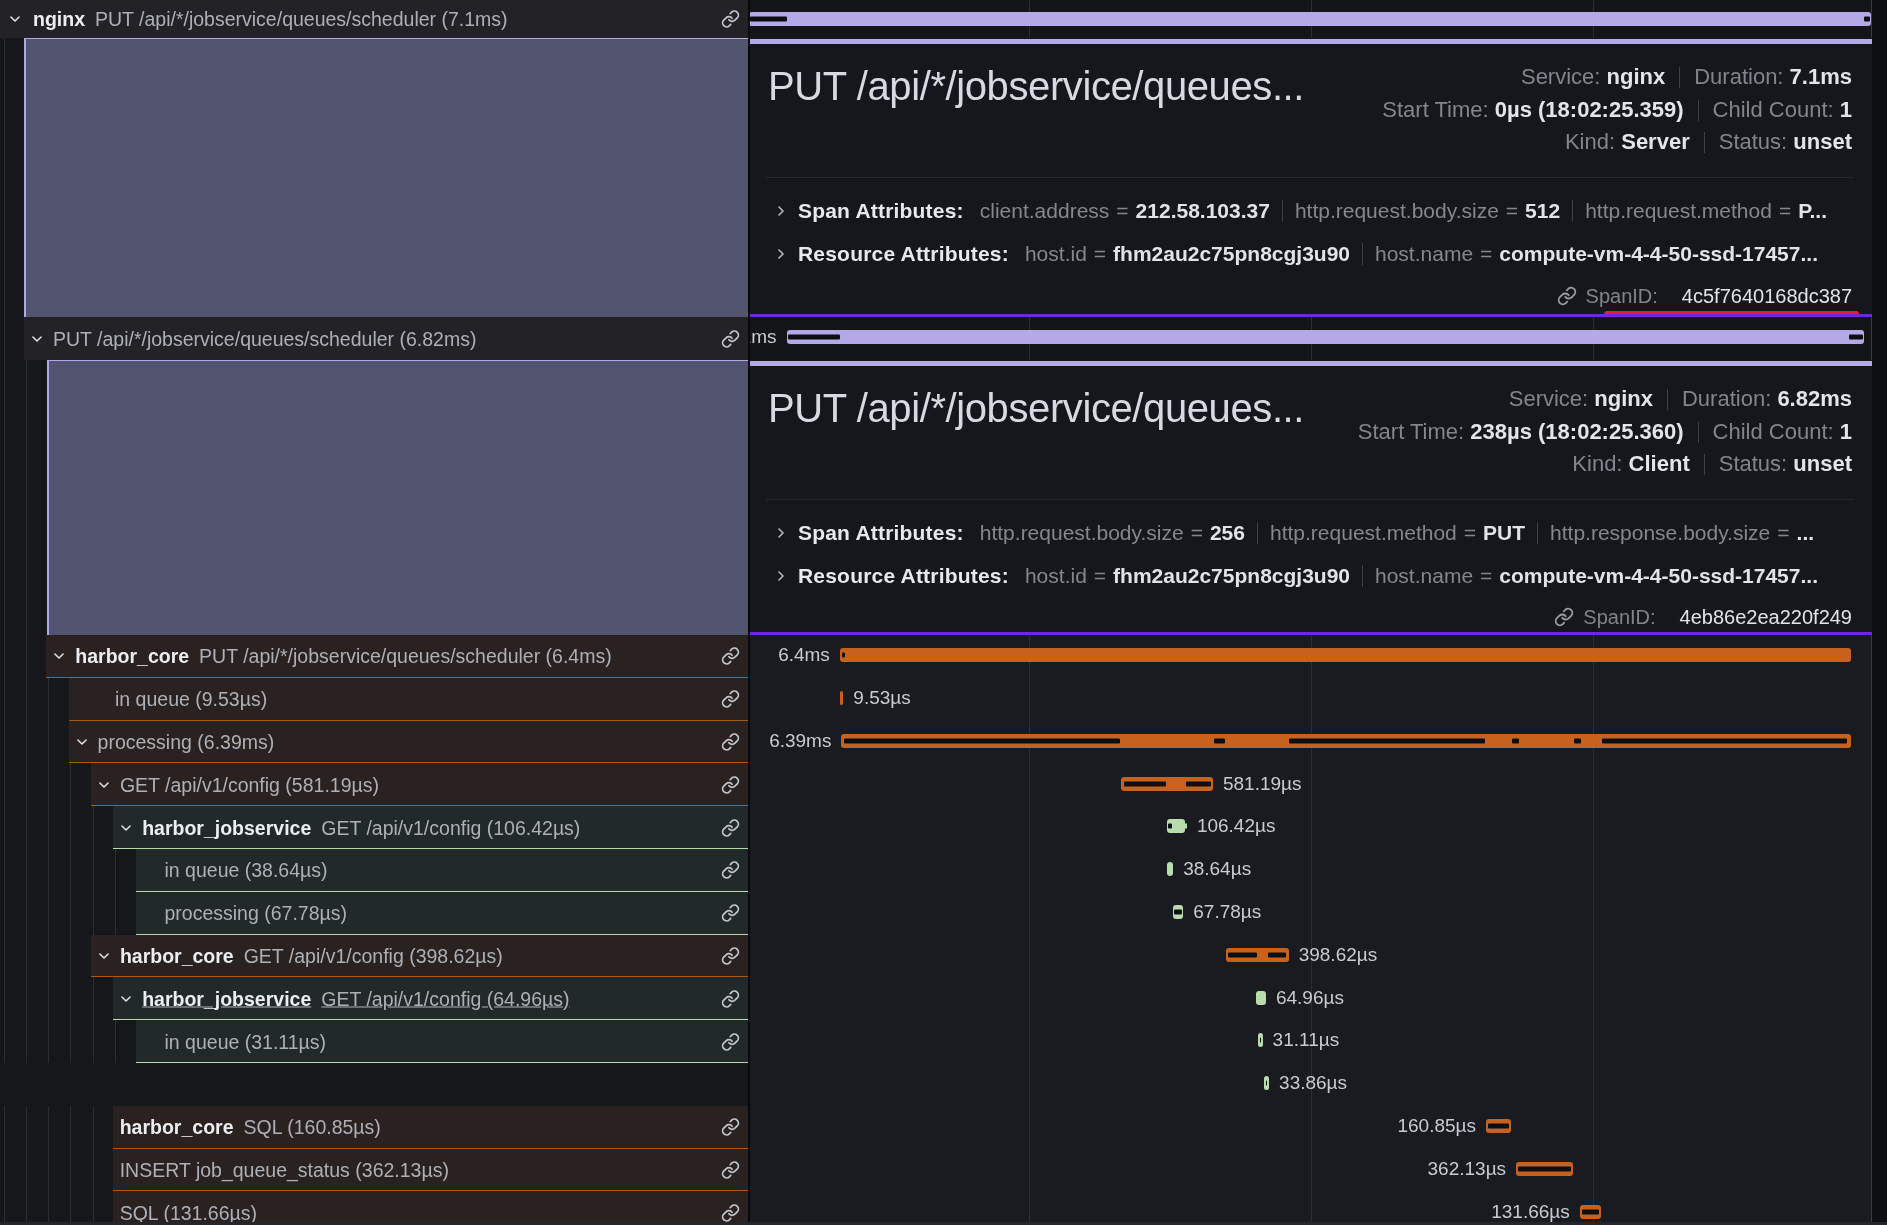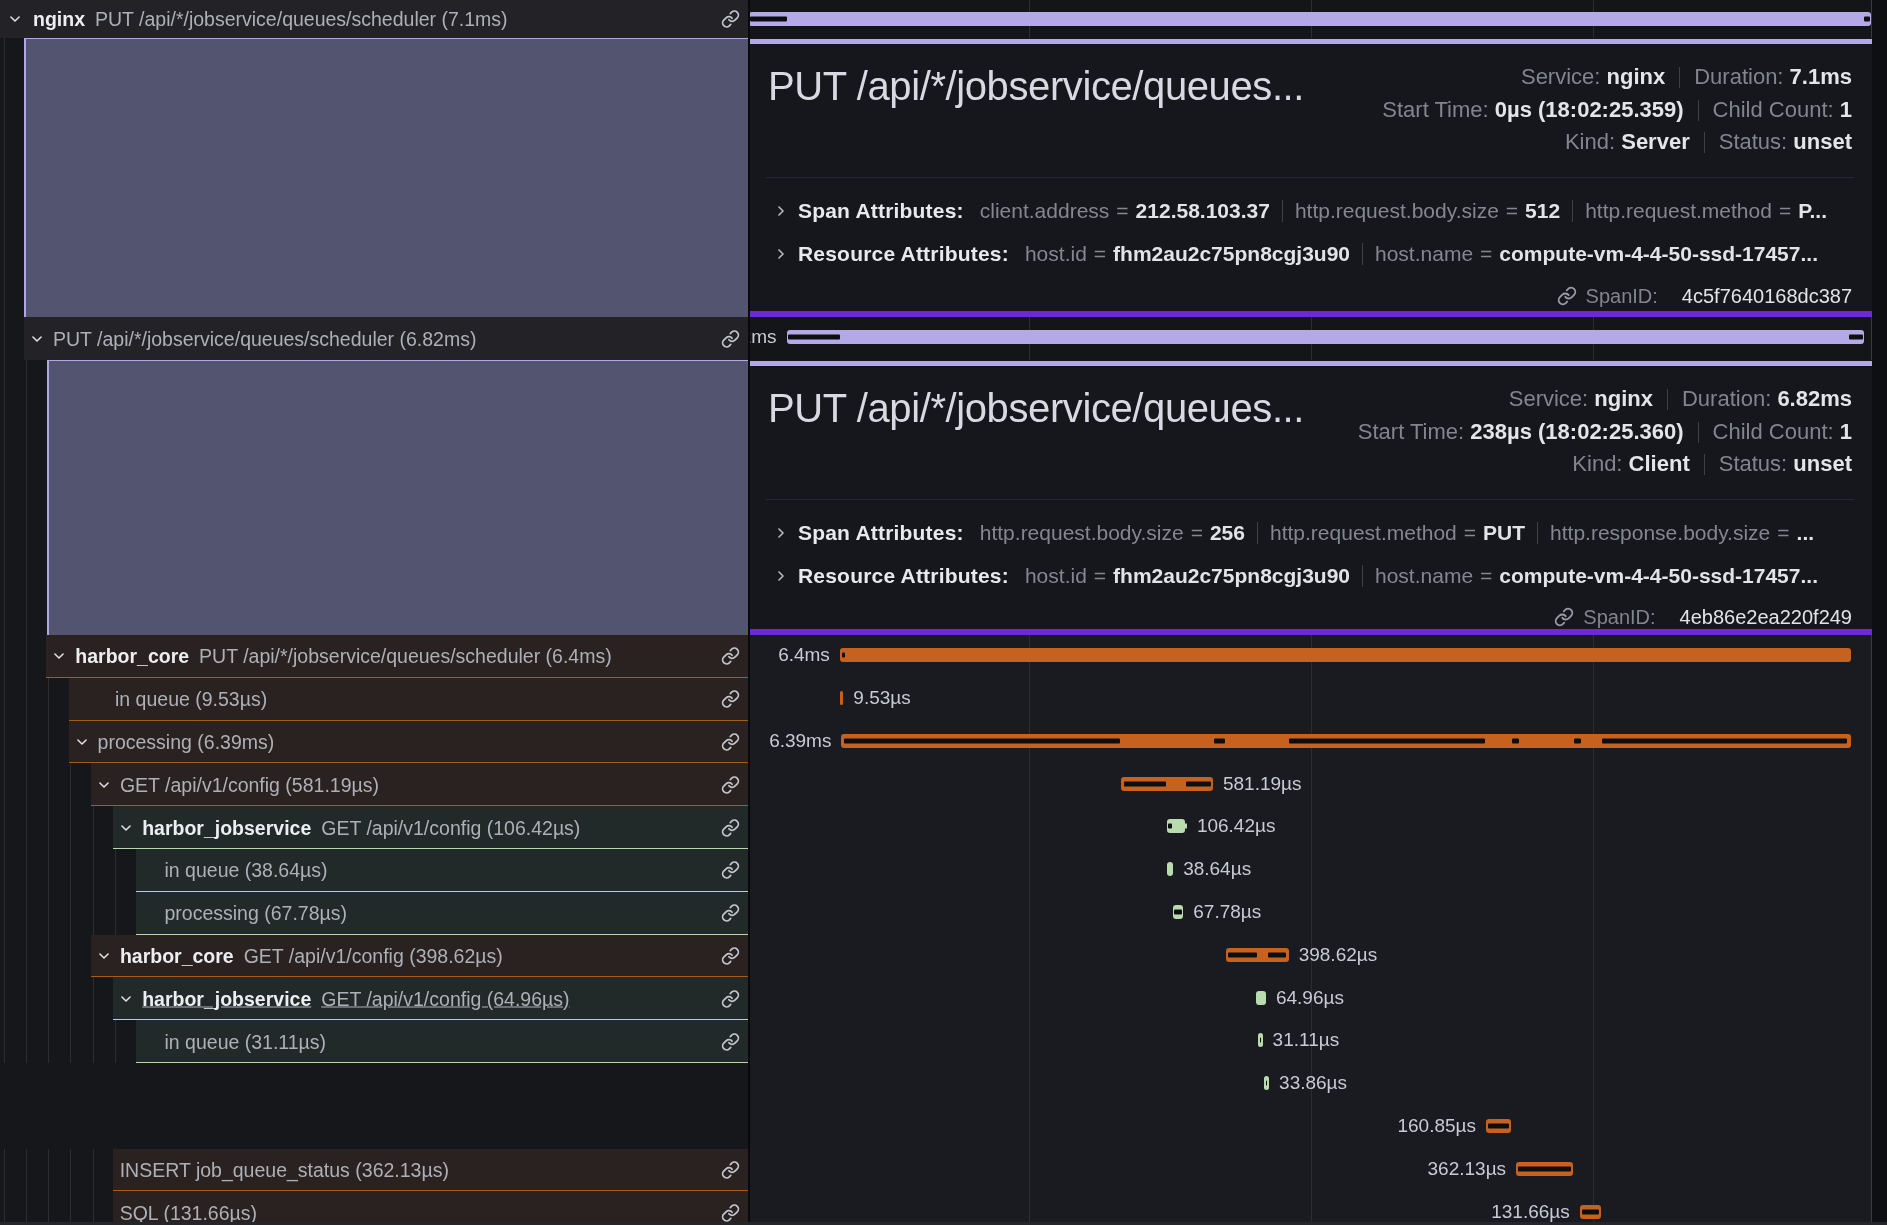--- a/index.html
+++ b/index.html
@@ -34,21 +34,21 @@
   .bottom-strip { position:absolute; left:0; top:1222px; width:1887px; height:3px; background:#24262b; }
 
   .bar { position:absolute; height:14px; border-radius:3px; }
   .bar .gap { position:absolute; top:50%; transform:translateY(-50%); height:5px; background:#0d0e11; border-radius:1px; }
   .bar .nub { position:absolute; top:50%; transform:translateY(-50%); height:5px; }
   .tl-label { position:absolute; transform:translateY(-50%); white-space:nowrap;
     font-size:19px; color:#c9cbd2; }
 
   
   .panel { position:absolute; left:0; width:1122px; background:#16171c;
-    border-bottom:6px solid #6d28d9; overflow:hidden; }
+    border-bottom:3px solid #6d28d9; overflow:hidden; }
   .panel .topstrip { position:absolute; left:0; top:1px; width:1122px; height:4.5px; background:#b4a8e6; }
   .panel .title { position:absolute; left:18px; top:26px; font-size:40px; letter-spacing:-0.4px;
     color:#d8d9e2; white-space:nowrap; }
   .panel .meta { position:absolute; right:20px; top:23px; text-align:right; }
   .panel .meta-line { line-height:32.5px; font-size:22px; color:#83858e; white-space:nowrap; }
   .panel .meta-line b { color:#e4e5eb; font-weight:700; }
   .vsep { display:inline-block; width:1px; height:21px; background:#3f4046; margin:0 14px; vertical-align:-4px; }
   .panel .hr { position:absolute; left:16px; right:18px; top:139px; height:1px; background:#26272e; }
   .attr-row { position:absolute; left:24px; right:27px; height:26px; display:flex; align-items:center;
     overflow:hidden; white-space:nowrap; font-size:21px; }
@@ -269,20 +269,35 @@
         <div class="guide" style="left: 115px; top: 0px; height: 42.8px;"></div>
         <div class="row-bg" style="left: 135.5px; width: 612.5px; background: rgb(33, 42, 40); border-bottom: 1.5px solid rgb(183, 216, 171);"></div>
         <div class="row-label" style="left: 164.5px;"><span>in queue (31.11µs)</span></div>
         <div class="linkico" style="left: 721px;">
           <svg viewBox="0 0 24 24" fill="none" stroke="currentColor" stroke-width="2.2" stroke-linecap="round" stroke-linejoin="round">
             <path d="M10 13a5 5 0 0 0 7.54.54l3-3a5 5 0 0 0-7.07-7.07l-1.72 1.71"></path>
             <path d="M14 11a5 5 0 0 0-7.54-.54l-3 3a5 5 0 0 0 7.07 7.07l1.71-1.71"></path>
           </svg>
         </div>
       </div>
+      <div class="tree-row" style="top: 1105.8px; height: 42.8px;">
+        <div class="guide" style="left: 3.5px; top: 0px; height: 42.8px;"></div>
+        <div class="guide" style="left: 25.8px; top: 0px; height: 42.8px;"></div>
+        <div class="guide" style="left: 48.1px; top: 0px; height: 42.8px;"></div>
+        <div class="guide" style="left: 70.4px; top: 0px; height: 42.8px;"></div>
+        <div class="guide" style="left: 92.7px; top: 0px; height: 42.8px;"></div>
+        <div class="row-bg" style="left: 113.2px; width: 634.8px; background: rgb(41, 34, 32); border-bottom: 1.5px solid rgb(165, 90, 23);"></div>
+        <div class="row-label" style="left: 119.7px;"><span class="svc">harbor_core</span><span>SQL (160.85µs)</span></div>
+        <div class="linkico" style="left: 721px;">
+          <svg viewBox="0 0 24 24" fill="none" stroke="currentColor" stroke-width="2.2" stroke-linecap="round" stroke-linejoin="round">
+            <path d="M10 13a5 5 0 0 0 7.54.54l3-3a5 5 0 0 0-7.07-7.07l-1.72 1.71"></path>
+            <path d="M14 11a5 5 0 0 0-7.54-.54l-3 3a5 5 0 0 0 7.07 7.07l1.71-1.71"></path>
+          </svg>
+        </div>
+      </div>
       <div class="tree-row" style="top: 1148.6px; height: 42.8px;">
         <div class="guide" style="left: 3.5px; top: 0px; height: 42.8px;"></div>
         <div class="guide" style="left: 25.8px; top: 0px; height: 42.8px;"></div>
         <div class="guide" style="left: 48.1px; top: 0px; height: 42.8px;"></div>
         <div class="guide" style="left: 70.4px; top: 0px; height: 42.8px;"></div>
         <div class="guide" style="left: 92.7px; top: 0px; height: 42.8px;"></div>
         <div class="row-bg" style="left: 113.2px; width: 634.8px; background: rgb(41, 34, 32); border-bottom: 1.5px solid rgb(165, 90, 23);"></div>
         <div class="row-label" style="left: 119.7px;"><span>INSERT job_queue_status (362.13µs)</span></div>
         <div class="linkico" style="left: 721px;">
           <svg viewBox="0 0 24 24" fill="none" stroke="currentColor" stroke-width="2.2" stroke-linecap="round" stroke-linejoin="round">

